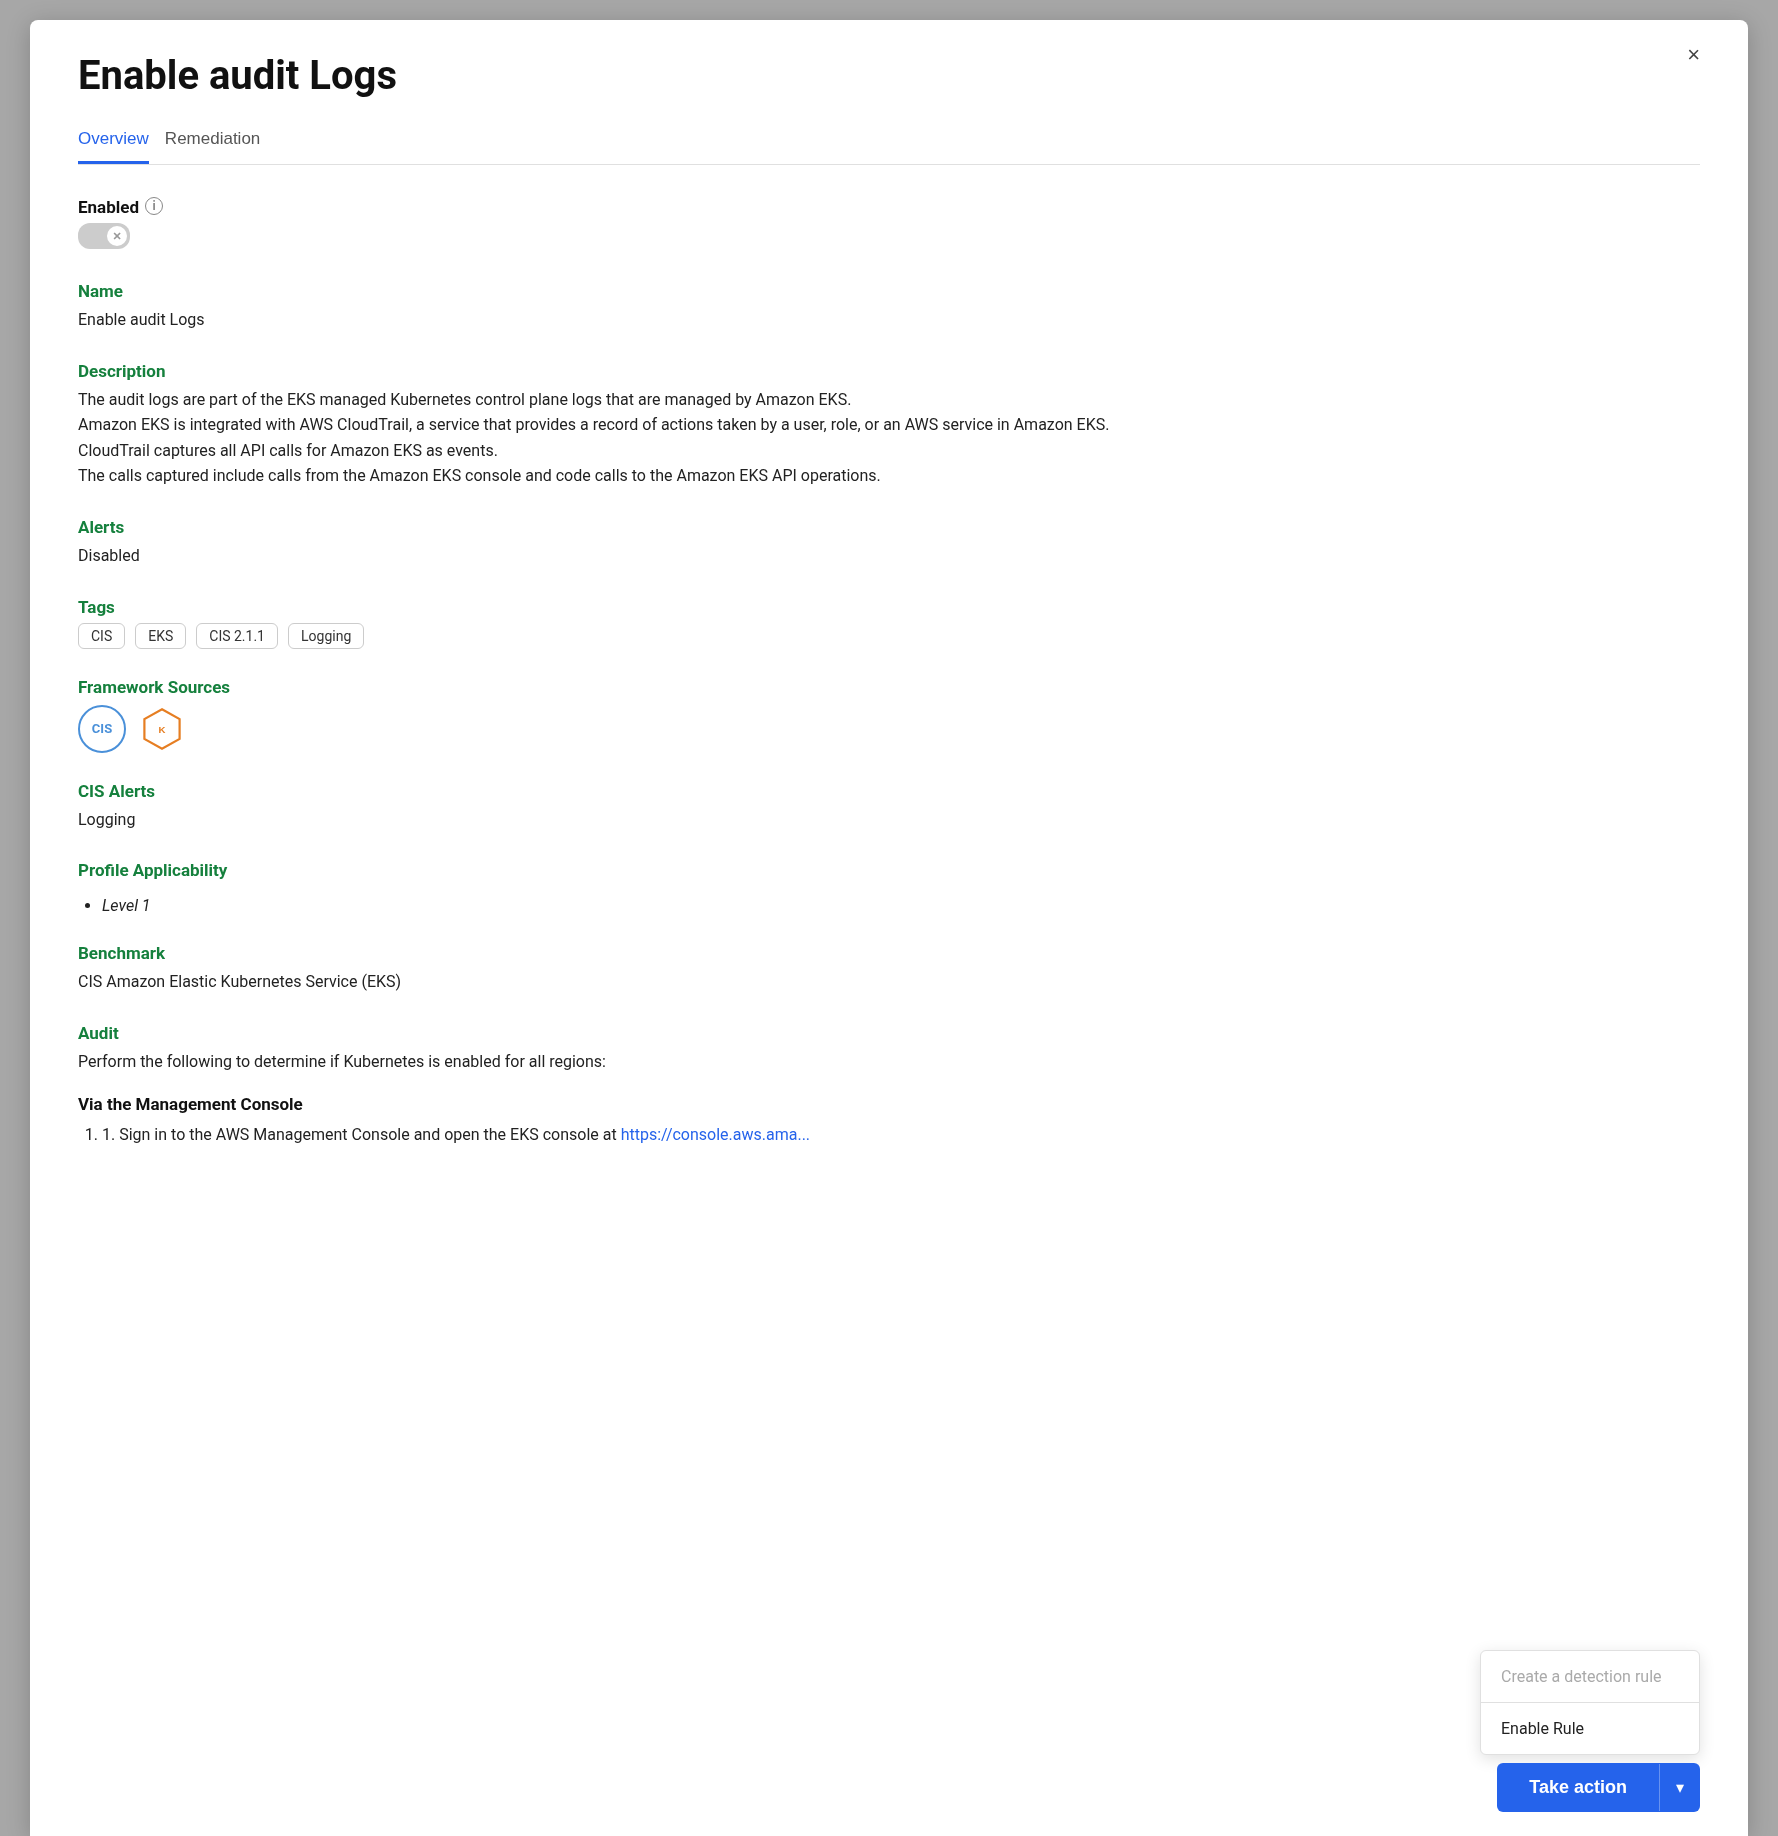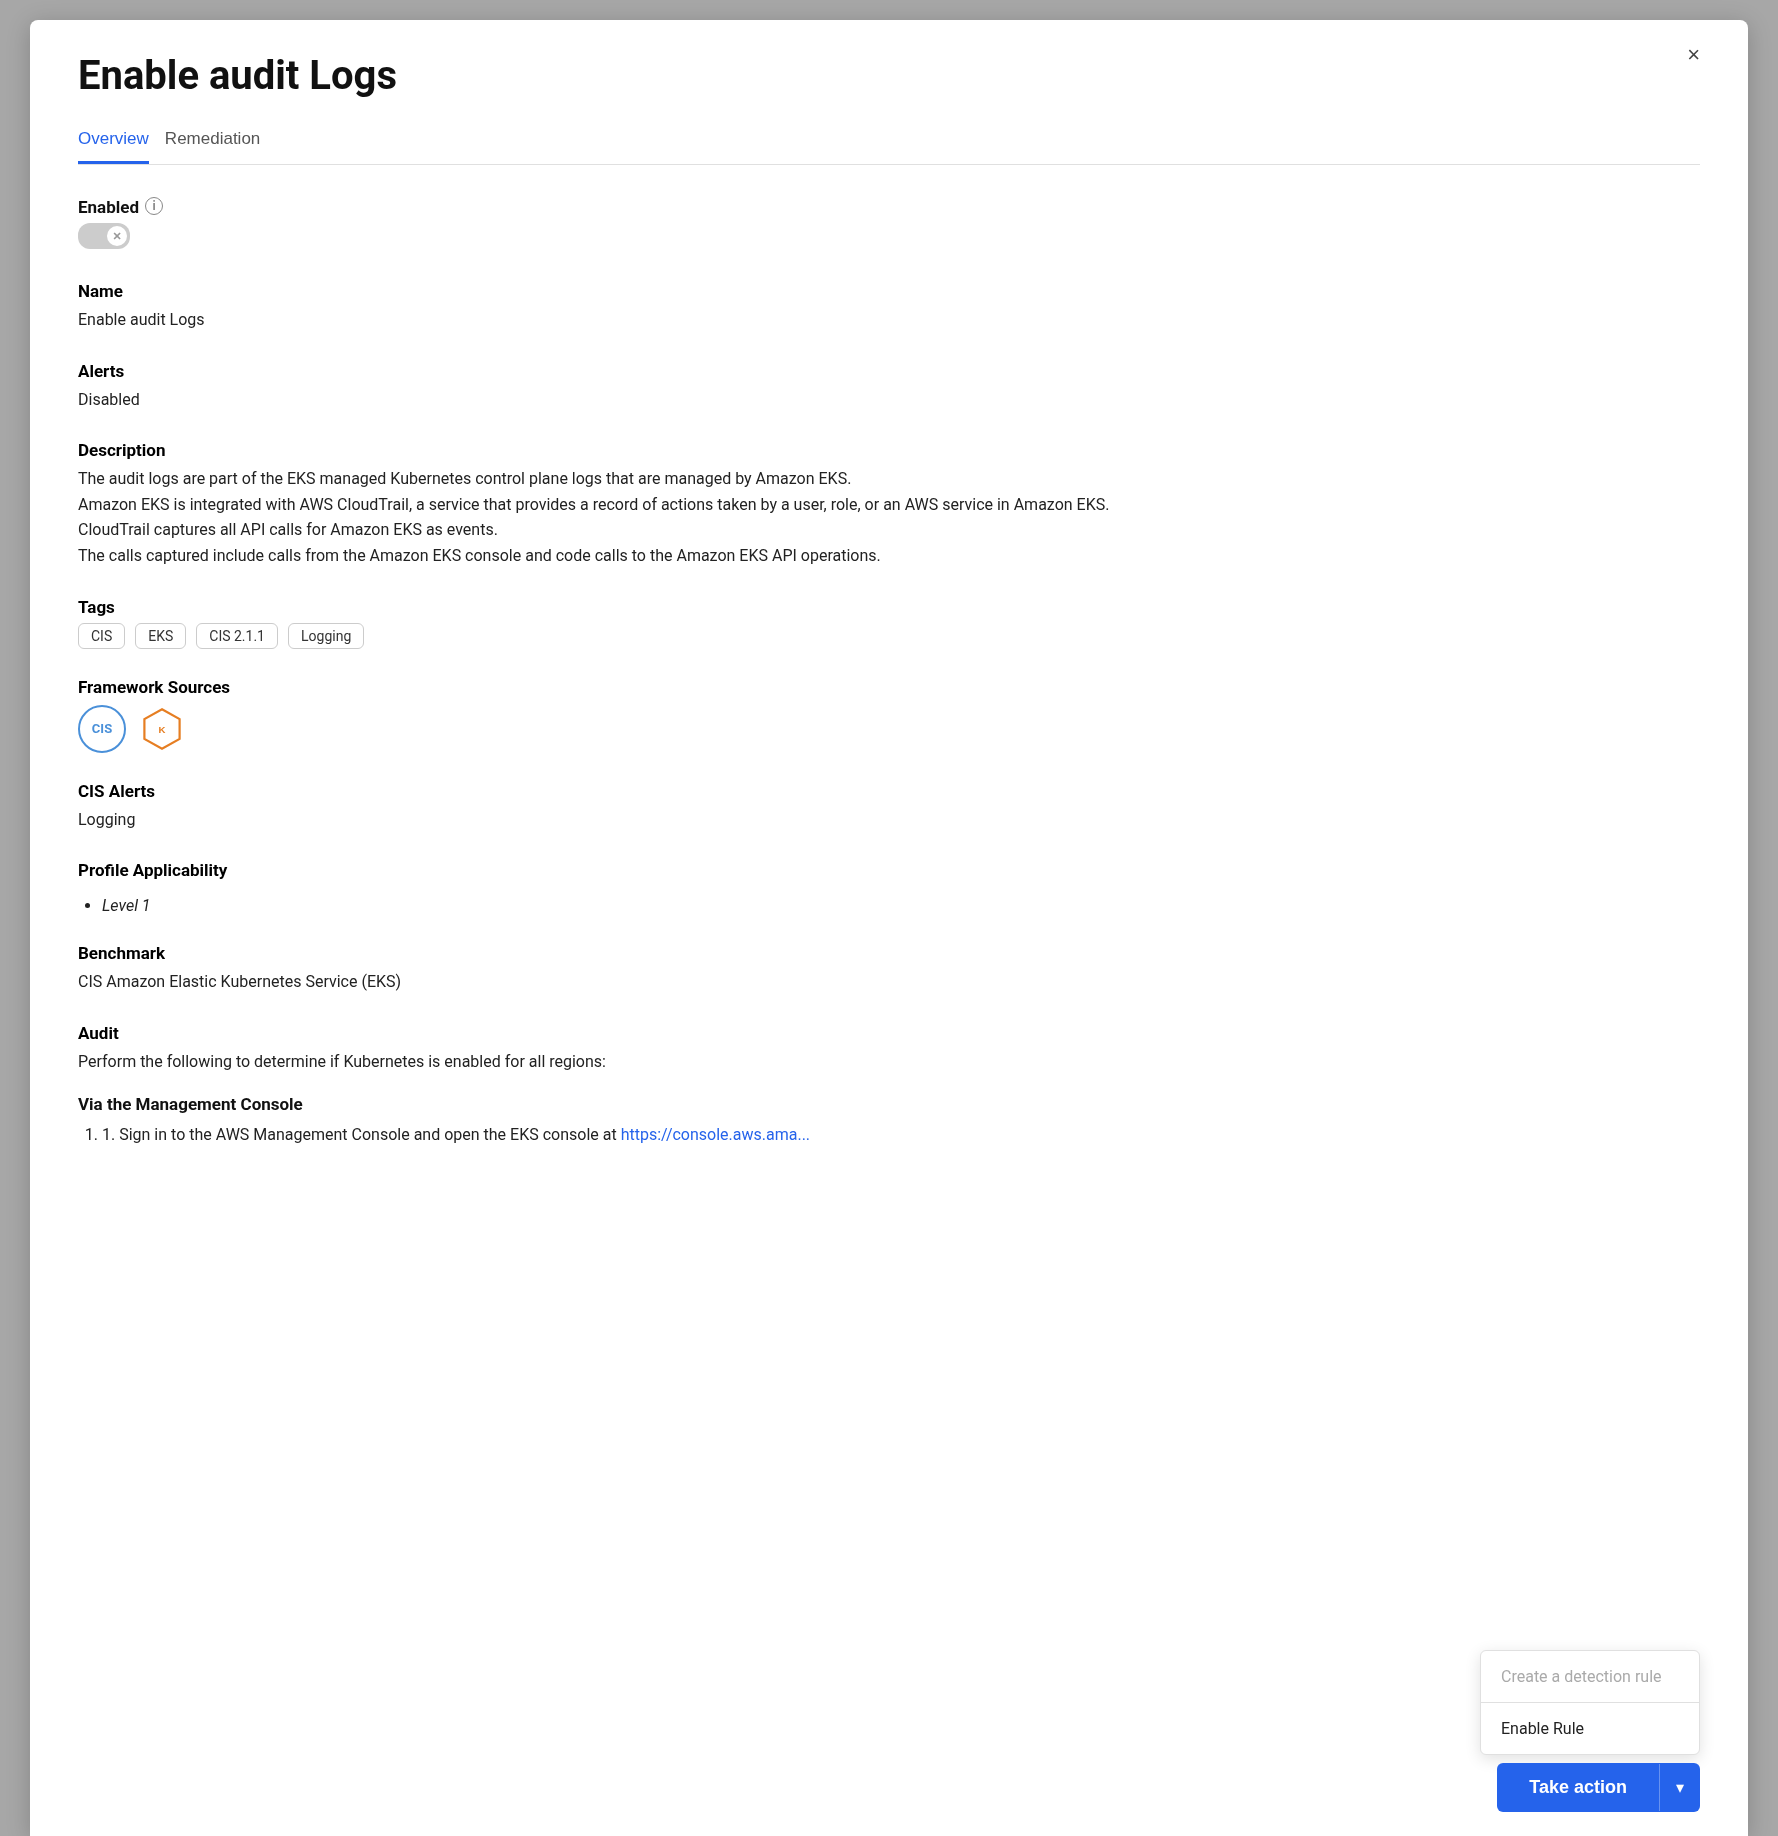--- a/index.html
+++ b/index.html
@@ -91,21 +91,21 @@
       padding: 32px 48px 120px 48px;
     }
 
     .section {
       margin-bottom: 28px;
     }
 
     .section-label {
       font-size: 17px;
       font-weight: 700;
-      color: #000000;
+      color: #15803d;
       margin-bottom: 6px;
     }
 
     .section-value {
       font-size: 16px;
       color: #222;
       line-height: 1.6;
     }
 
     .enabled-label {
@@ -352,30 +352,30 @@
         </div>
       </div>
     </div>
 
     <div class="section">
       <div class="section-label">Name</div>
       <div class="section-value">Enable audit Logs</div>
     </div>
 
     <div class="section">
-      <div class="section-label">Alerts</div>
-      <div class="section-value">Disabled</div>
-    </div>
-
-    <div class="section">
       <div class="section-label">Description</div>
       <div class="section-value" style="white-space: pre-line;">The audit logs are part of the EKS managed Kubernetes control plane logs that are managed by Amazon EKS.
 Amazon EKS is integrated with AWS CloudTrail, a service that provides a record of actions taken by a user, role, or an AWS service in Amazon EKS.
 CloudTrail captures all API calls for Amazon EKS as events.
 The calls captured include calls from the Amazon EKS console and code calls to the Amazon EKS API operations.</div>
+    </div>
+
+    <div class="section">
+      <div class="section-label">Alerts</div>
+      <div class="section-value">Disabled</div>
     </div>
 
     <div class="section">
       <div class="section-label">Tags</div>
       <div class="tags-row">
         <span class="tag">CIS</span>
         <span class="tag">EKS</span>
         <span class="tag">CIS 2.1.1</span>
         <span class="tag">Logging</span>
       </div>

